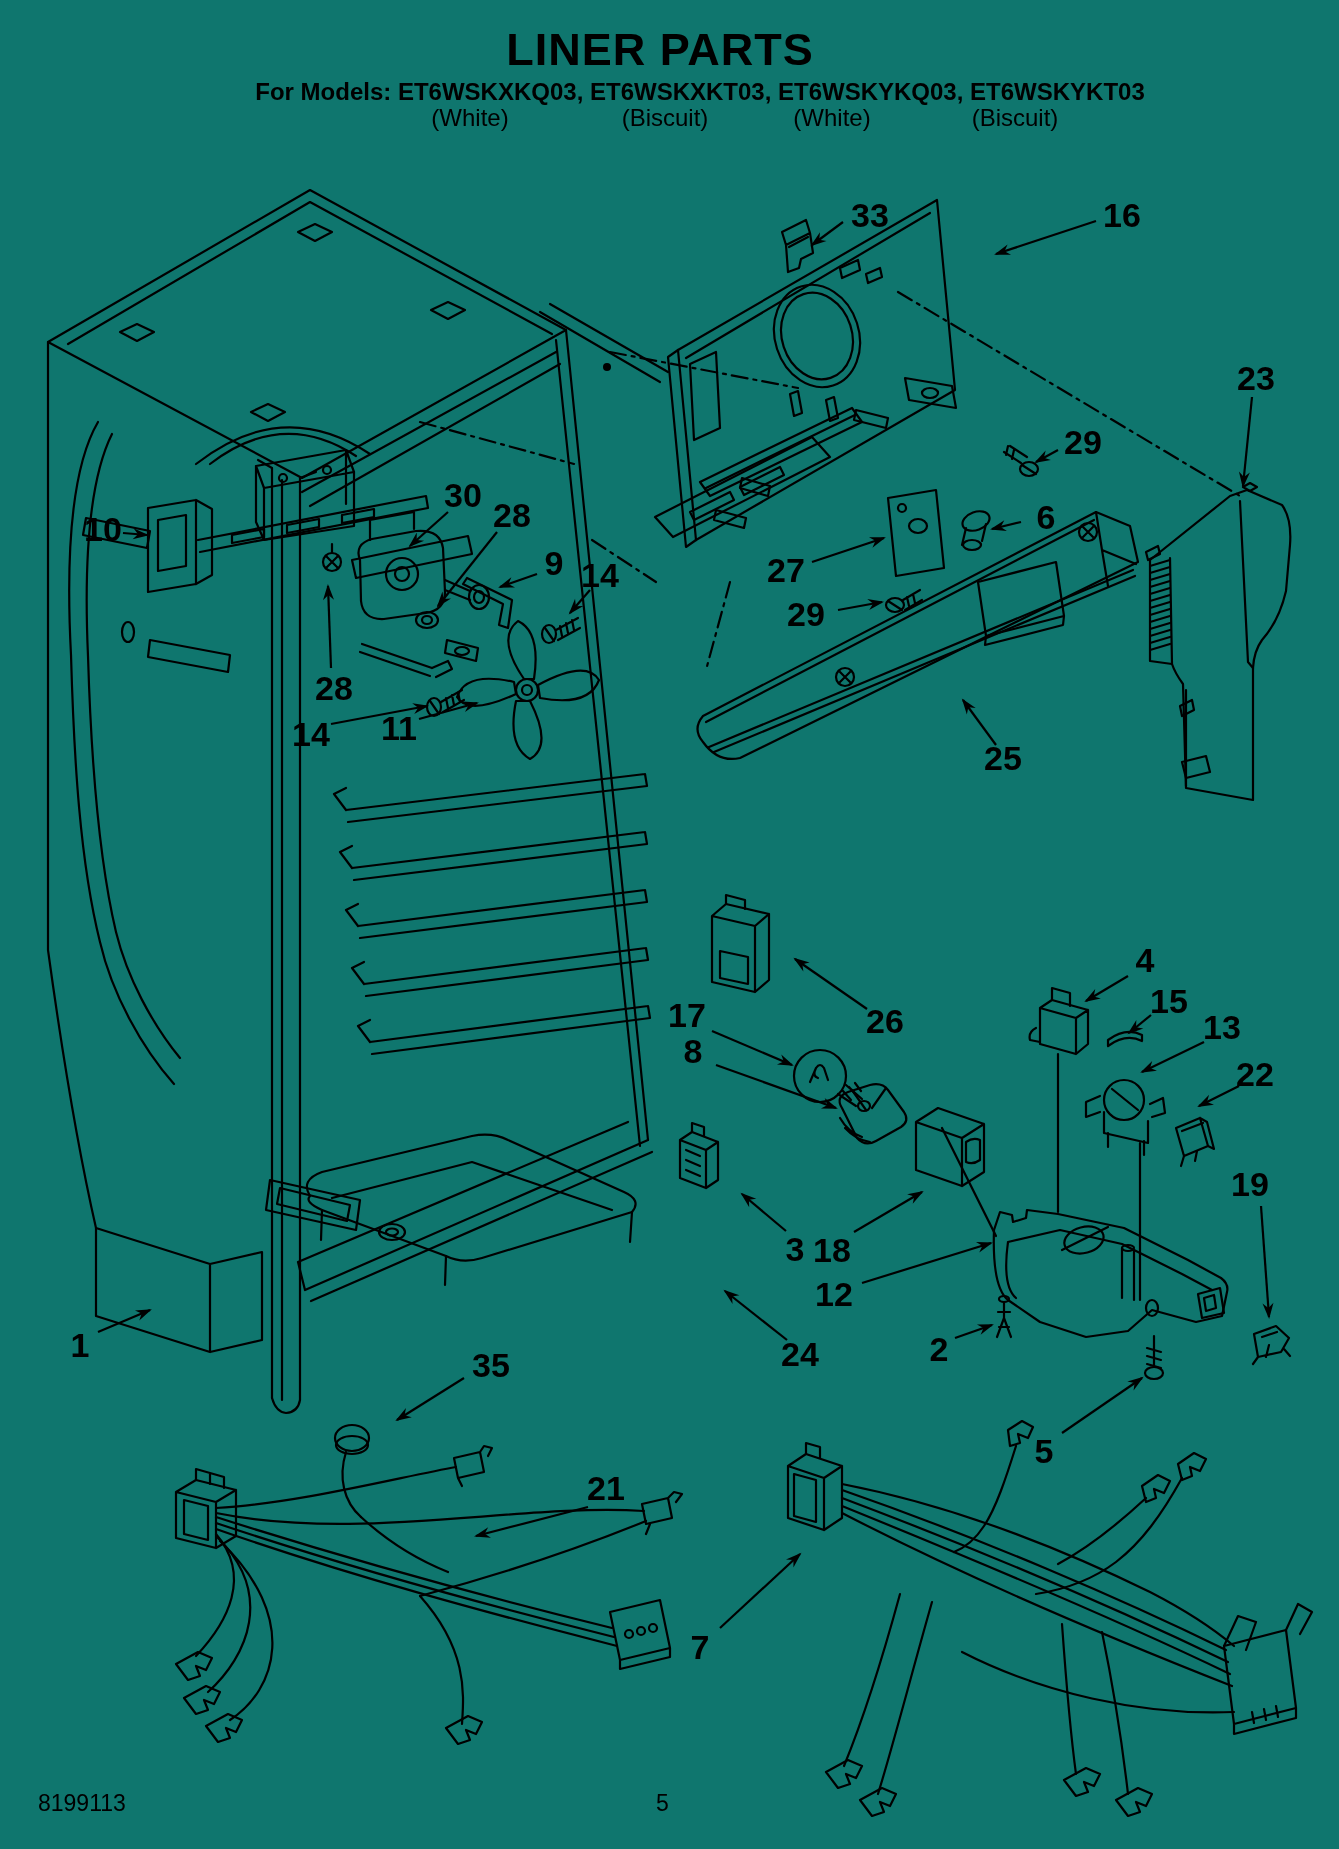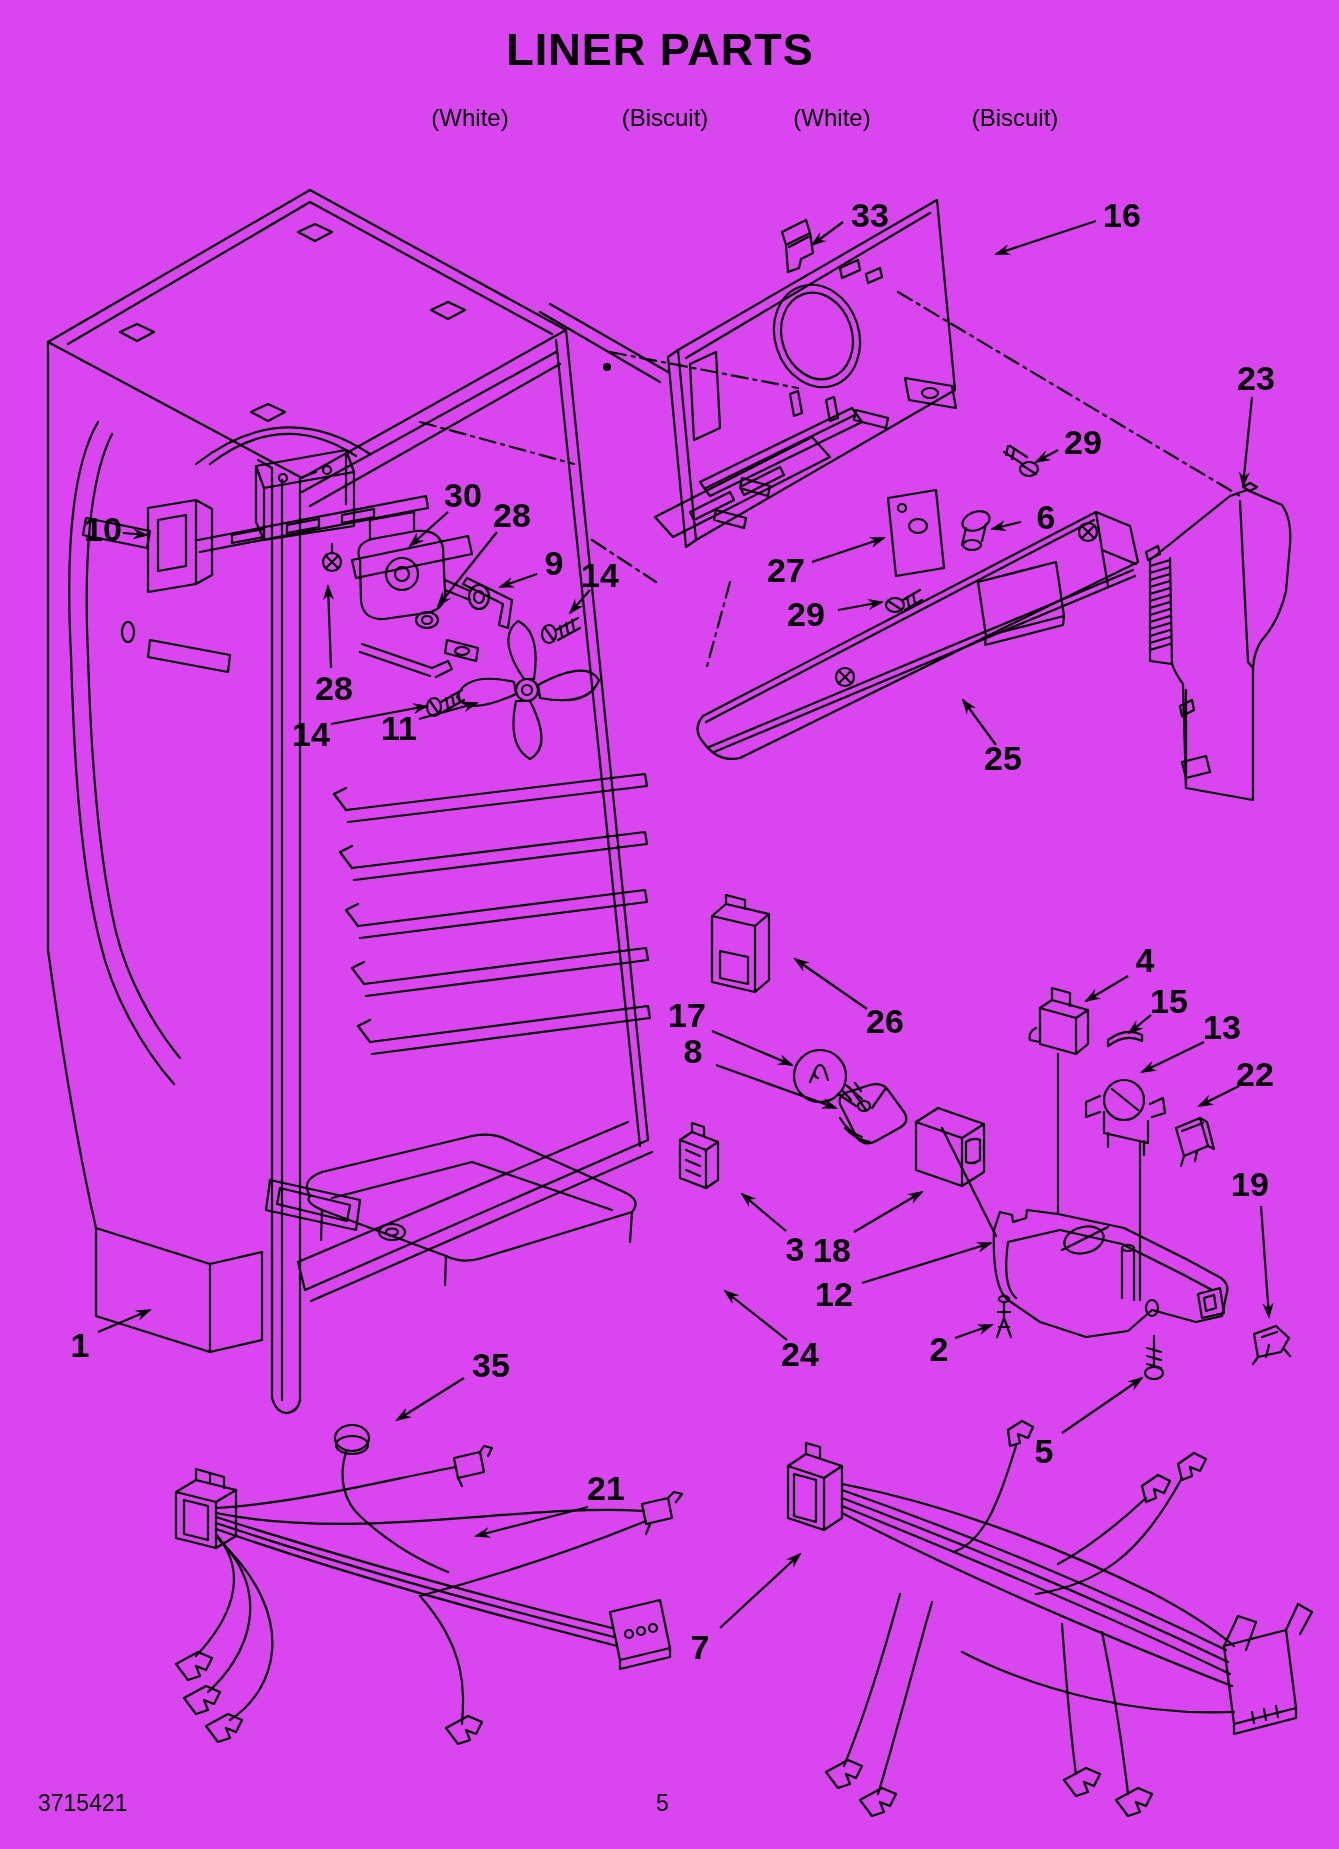--- a/index.html
+++ b/index.html
@@ -1,35 +1,36 @@
 <!DOCTYPE html>
 <html><head>
 <meta charset="utf-8">
 <style>
   html,body{margin:0;padding:0;background:#fff}
-  .page{position:relative;width:1339px;height:1849px;background:#d946ef;overflow:hidden;
+  .page{position:relative;width:1339px;height:1849px;background:#0f766e;overflow:hidden;
         font-family:"Liberation Sans",sans-serif;color:#000}
   .hdr-title{position:absolute;top:24px;left:660px;transform:translateX(-50%);
              font-weight:bold;font-size:45px;letter-spacing:1px;white-space:nowrap}
   .hdr-models{position:absolute;top:78px;left:700px;transform:translateX(-50%);
               font-weight:bold;font-size:24px;white-space:nowrap}
   .color-row{position:absolute;top:104px;left:0;width:100%;height:30px}
   .color-label{position:absolute;top:0;transform:translateX(-50%);
                font-weight:normal;font-size:24px;white-space:nowrap}
   .ftr-doc{position:absolute;top:1790px;left:38px;font-size:23px}
   .ftr-page{position:absolute;top:1790px;left:656px;font-size:23px}
   svg.diagram{position:absolute;left:0;top:0}
   .callout-num{font-family:"Liberation Sans",sans-serif;font-weight:bold;font-size:34px;fill:#000;stroke:none}
 </style>
 </head>
 <body>
 
 <div class="page">
 
   <div class="hdr-title">LINER PARTS</div>
+  <div class="hdr-models">For Models: ET6WSKXKQ03, ET6WSKXKT03, ET6WSKYKQ03, ET6WSKYKT03</div>
   <div class="color-row" id="color-row">
       <span class="color-label" style="left: 470px;">(White)</span>
       <span class="color-label" style="left: 665px;">(Biscuit)</span>
       <span class="color-label" style="left: 832px;">(White)</span>
       <span class="color-label" style="left: 1015px;">(Biscuit)</span>
     </div>
 
   <svg class="diagram" width="1339" height="1849" viewBox="0 0 1339 1849">
     <defs>
       <marker id="ah" markerWidth="20" markerHeight="14" refX="15" refY="6" orient="auto" markerUnits="userSpaceOnUse">
@@ -366,15 +367,15 @@
         <text x="1044" y="1451" text-anchor="middle" dominant-baseline="central" class="callout-num">5</text>
         <line x1="464" y1="1378" x2="397" y2="1420" stroke="#000000" stroke-width="2.2" marker-end="url(#ah)"></line>
         <text x="491" y="1365" text-anchor="middle" dominant-baseline="central" class="callout-num">35</text>
         <line x1="588" y1="1507" x2="476" y2="1536" stroke="#000000" stroke-width="2.2" marker-end="url(#ah)"></line>
         <text x="606" y="1488" text-anchor="middle" dominant-baseline="central" class="callout-num">21</text>
         <line x1="720" y1="1628" x2="800" y2="1554" stroke="#000000" stroke-width="2.2" marker-end="url(#ah)"></line>
         <text x="700" y="1647" text-anchor="middle" dominant-baseline="central" class="callout-num">7</text>
       </g>
   </svg>
 
-  <div class="ftr-doc">3715421</div>
+  <div class="ftr-doc">8199113</div>
   <div class="ftr-page">5</div>
 </div>
 
 </body></html>

